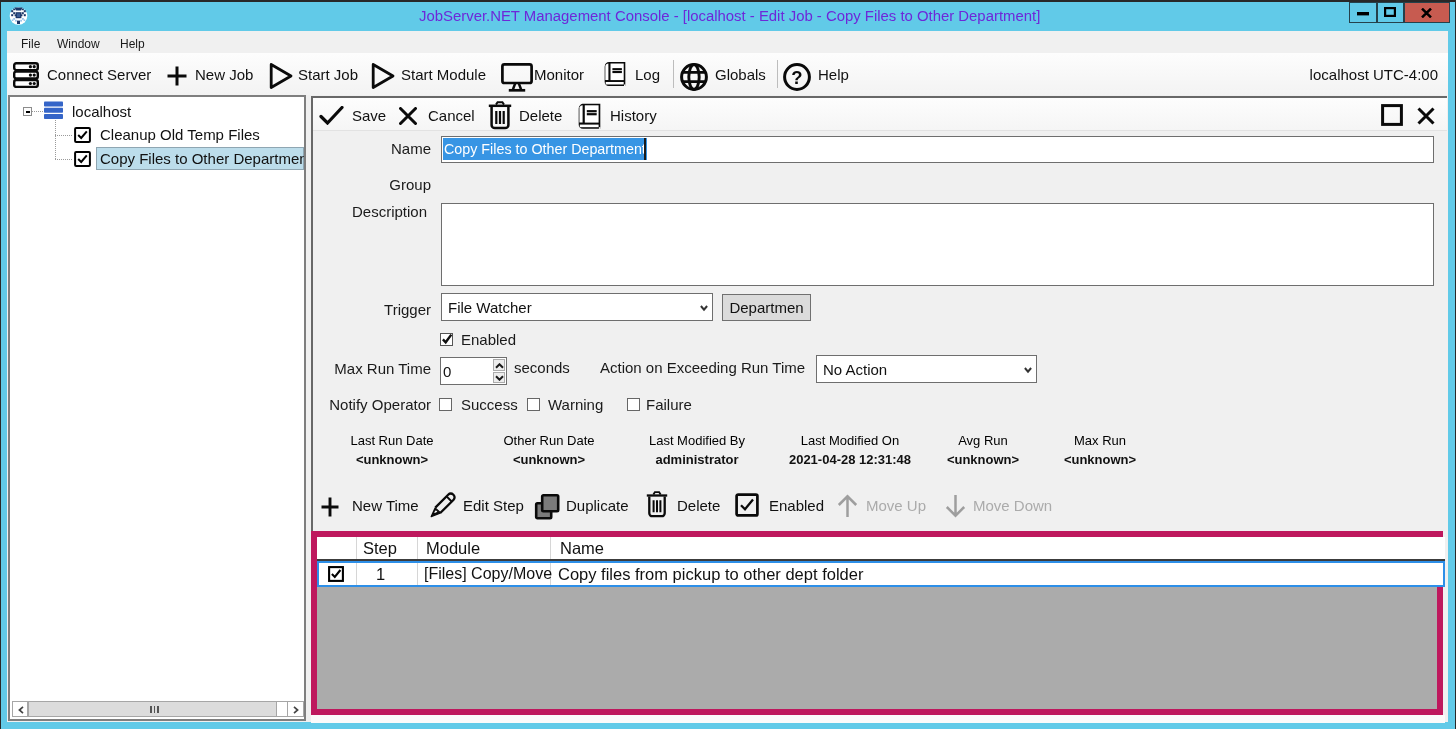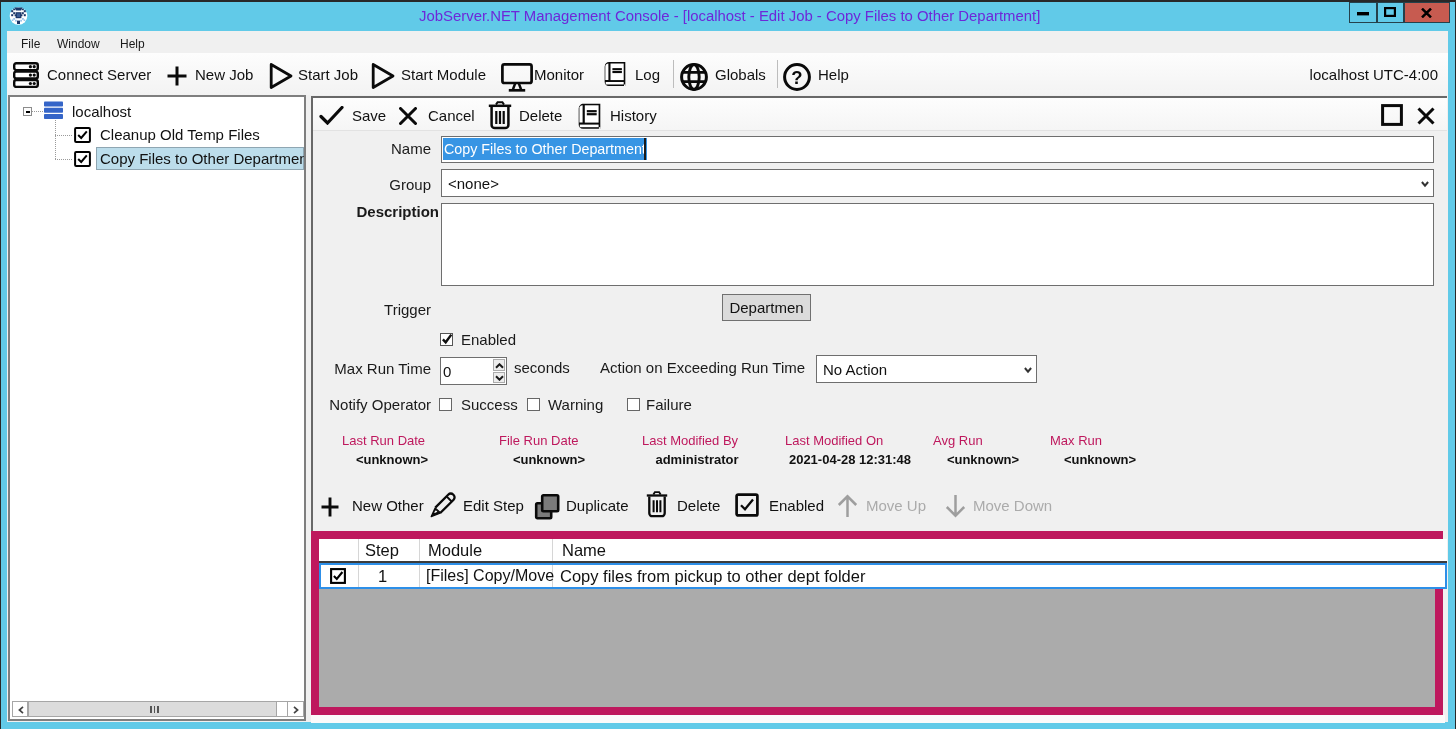--- a/index.html
+++ b/index.html
@@ -29,26 +29,26 @@
   .vdots { position:absolute; width:1px; background:repeating-linear-gradient(0deg,#9a9a9a 0 1px,transparent 1px 2px); }
   #child { left:304px; top:65px; width:1136px; height:625px; background:#F0F0F0; border-left:2px solid #686868; border-top:2px solid #686868; }
   #formbar { left:0px; top:0px; width:1134px; height:33px; background:linear-gradient(#FDFDFD,#F5F5F5); border-bottom:1px solid #E2E2E2; font-size:15px; color:#111; }
   #formbar .lbl { position:absolute; top:9px; }
   .formlabel { position:absolute; font-size:15px; color:#1a1a1a; text-align:right; width:110px; white-space:nowrap; }
   .inputbox { position:absolute; background:#FFF; border:1px solid #6E6E6E; font-size:15px; color:#111; }
   .combo { position:absolute; background:#FFF; border:1px solid #6E6E6E; font-size:15px; color:#111; }
   .combo > span { position:absolute; left:6px; top:5px; }
   .cb { position:absolute; width:13px; height:13px; background:#FFF; border:1px solid #666; }
   .cblbl { position:absolute; font-size:15px; color:#1a1a1a; white-space:nowrap; }
-  .statlbl { position:absolute; font-size:13px; color:#be185d; text-align:left; }
+  .statlbl { position:absolute; font-size:13px; color:#000000; text-align:center; }
   .statval { position:absolute; font-size:13px; font-weight:bold; color:#111; text-align:center; white-space:nowrap; }
   #stepbar { font-size:15px; color:#111; }
   #stepbar .lbl { position:absolute; top:13px; }
   .gray { color:#ABABAB; }
-  #table { left:-2px; top:433px; width:1132px; height:184px; border:8px solid #be185d; background:#ABABAB;padding-left:28px; }
+  #table { left:-2px; top:433px; width:1132px; height:184px; border:6px solid #be185d; background:#ABABAB;padding-left:28px; }
   #thead { position:absolute; left:0; top:0; width:1128px; height:24px; background:#FFF; font-size:16.5px; color:#111; border-bottom:2px solid #3C3C3C; }
   #trowsel { position:absolute; left:0; top:24px; width:1128px; height:26px; background:#FFF; border:2px solid #2D8FE8; font-size:16.5px; color:#111; }
   .colline { position:absolute; top:0; width:1px; height:100%; background:#D6D6D6; }
 </style>
 </head>
 <body>
 <div class="abs" id="topline"></div>
 <div class="abs" id="leftline"></div>
 <div class="abs" id="rightline"></div>
 <div class="abs" id="titletext">JobServer.NET Management Console - [localhost - Edit Job - Copy Files to Other Department]</div>
@@ -233,29 +233,29 @@
       <svg class="abs" style="left:1104px; top:9px;" width="18" height="18" viewBox="0 0 18 18">
           <path d="M1.5,1.5 L16.5,16.5 M16.5,1.5 L1.5,16.5" stroke="#0a0a0a" stroke-width="3"></path>
         </svg>
     </div>
     <div class="formlabel" style="left:8px; top:42px;">Name</div>
     <div class="inputbox" style="left:128px; top:38px; width:993px; height:27px;">
       <div style="position:absolute; left:1px; top:1px; height:22px; background:#3795E4; color:#FFF; font-size:14.3px; line-height:22px; padding:0 1px;">Copy Files to Other Department</div>
       <div style="position:absolute; left:202px; top:1px; width:2px; height:22px; background:#1A1A1A;"></div>
     </div>
     <div class="formlabel" style="left:8px; top:78px;">Group</div>
-    <div class="combo" style="left:128px; top:71px; width:993px; height:28px;">
-        <span>&lt;none&gt;</span>
+    <div class="formlabel" style="left:4px; top:105px;">Description</div>
+    <div class="inputbox" style="left:128px; top:105px; width:993px; height:83px;"></div>
+    <div class="formlabel" style="left:8px; top:203px;">Trigger</div>
+    <div class="combo" style="left:128px; top:195px; width:272px; height:28px;">
+        <span>File Watcher</span>
       <svg class="abs" style="right:4px; top:11px;" width="8" height="7" viewBox="0 0 8 7">
           <path d="M0.9,1 L4,4.6 L7.1,1" fill="none" stroke="#333" stroke-width="2"></path>
         </svg>
     </div>
-    <div class="formlabel" style="left:16px; top:105px;font-weight:bold;">Description</div>
-    <div class="inputbox" style="left:128px; top:105px; width:993px; height:83px;"></div>
-    <div class="formlabel" style="left:8px; top:203px;">Trigger</div>
     <div class="abs" style="left:409px; top:196px; width:89px; height:27px; background:#DBDBDB; border:1px solid #707070; font-size:15px; color:#111; text-align:center; line-height:25px;">Departmen</div>
     <div class="cb" style="left:127px; top:234.5px; border-color:#555;">
         <svg width="11" height="11" viewBox="0 0 11 11" style="display:block; overflow:visible;">
           <path d="M1.9,5.4 L4.7,8.3 L10.3,0.6" fill="none" stroke="#111" stroke-width="2.4"></path>
         </svg>
       </div>
     <div class="cblbl" style="left:148px; top:233px;">Enabled</div>
     <div class="formlabel" style="left:8px; top:262px;">Max Run Time</div>
     <div class="inputbox" style="left:127px; top:259px; width:67px; height:28px;">
         <span style="position:absolute; left:2px; top:5px;">0</span>
@@ -280,35 +280,35 @@
     </div>
     <div class="formlabel" style="left:8px; top:298px;">Notify Operator</div>
     <div class="cb" style="left:126px; top:299.5px;"></div>
     <div class="cblbl" style="left:148px; top:298px;">Success</div>
     <div class="cb" style="left:214px; top:299.5px;"></div>
     <div class="cblbl" style="left:235px; top:298px;">Warning</div>
     <div class="cb" style="left:314px; top:299.5px;"></div>
     <div class="cblbl" style="left:333px; top:298px;">Failure</div>
     <div class="statlbl" style="left:29px; top:335px; width:100px;">Last Run Date</div>
     <div class="statval" style="left:29px; top:354px; width:100px;">&lt;unknown&gt;</div>
-    <div class="statlbl" style="left:186px; top:335px; width:100px;">File Run Date</div>
+    <div class="statlbl" style="left:186px; top:335px; width:100px;">Other Run Date</div>
     <div class="statval" style="left:186px; top:354px; width:100px;">&lt;unknown&gt;</div>
     <div class="statlbl" style="left:329px; top:335px; width:110px;">Last Modified By</div>
     <div class="statval" style="left:329px; top:354px; width:110px;">administrator</div>
     <div class="statlbl" style="left:472px; top:335px; width:130px;">Last Modified On</div>
     <div class="statval" style="left:472px; top:354px; width:130px;">2021-04-28 12:31:48</div>
     <div class="statlbl" style="left:620px; top:335px; width:100px;">Avg Run</div>
     <div class="statval" style="left:620px; top:354px; width:100px;">&lt;unknown&gt;</div>
     <div class="statlbl" style="left:737px; top:335px; width:100px;">Max Run</div>
     <div class="statval" style="left:737px; top:354px; width:100px;">&lt;unknown&gt;</div>
     <div class="abs" id="stepbar" style="left:0; top:386px; width:1134px; height:47px;">
       <svg class="abs" style="left:8px; top:13px;" width="18" height="20" viewBox="0 0 18 20">
           <path d="M9,0.5 V19.5 M0.5,10 H17.5" stroke="#0a0a0a" stroke-width="2.9"></path>
         </svg>
-      <span class="lbl" style="left:39px;">New Other</span>
+      <span class="lbl" style="left:39px;">New Time</span>
       <svg class="abs" style="left:114px; top:4px;" width="31" height="31" viewBox="0 0 31 31">
         <path d="M8.3,19.6 L21.4,6.5 a3.3,3.3 0 0 1 4.7,0 l0.5,0.5 a3.3,3.3 0 0 1 0,4.7 L13.5,24.8" fill="none" stroke="#0a0a0a" stroke-width="2.3"></path>
         <path d="M19.8,8.6 L24.9,13.7" stroke="#0a0a0a" stroke-width="2"></path>
         <path d="M8.1,19.9 L4.2,28.6 L13.7,24.9 Z" fill="#0a0a0a" stroke="#0a0a0a" stroke-width="1.2" stroke-linejoin="round"></path>
         <path d="M8.9,22.3 l1.5,1.5 -2.6,1.1 -0.6,-0.6 Z" fill="#FFF"></path>
       </svg>
       <span class="lbl" style="left:150px;">Edit Step</span>
       <svg class="abs" style="left:220px; top:8px;" width="27" height="28" viewBox="0 0 27 28">
         <rect x="3.2" y="11.2" width="15" height="15" rx="1.2" fill="#7A7A7A" stroke="#0a0a0a" stroke-width="2.6"></rect>
         <rect x="9.2" y="3.2" width="16" height="16" rx="1.2" fill="#7A7A7A" stroke="#0a0a0a" stroke-width="2.6"></rect>

